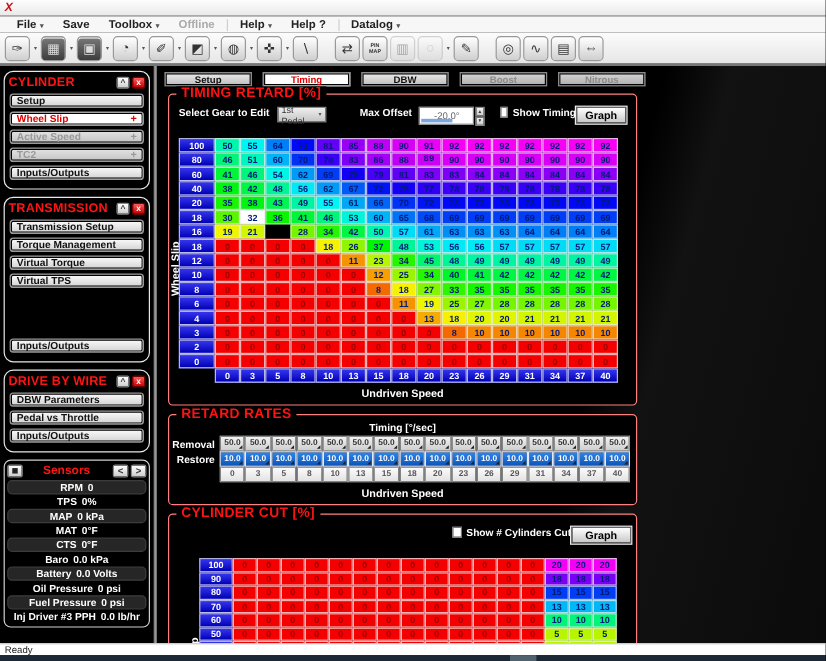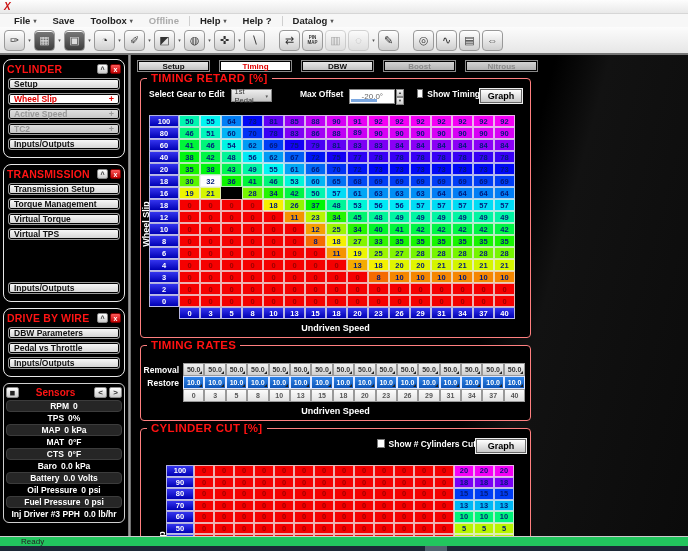--- a/index.html
+++ b/index.html
@@ -27,22 +27,22 @@
     display:flex; align-items:center; justify-content:center; flex:0 0 auto;
     box-shadow:inset 0 1px 0 #fff; }
   .tb-icon.dark { background:linear-gradient(#7a7a7a,#3d3d3d); color:#ddd; }
   .tb-icon.dim { opacity:.4; }
   .tb-dd { font-size:5px; color:#555; width:5px; flex:0 0 auto; text-align:center; }
   .tb-gap { width:10px; flex:0 0 auto; }
   .pinmap { font-size:4.5px; font-weight:bold; line-height:5px; text-align:center; }
 
   
   #statusbar { position:absolute; left:0; bottom:5px; width:688px; height:10px;
-    background:#22c55e; border-top:1px solid #cdcdcd; font-size:8px; color:#222;
-    padding-left:21px; display:flex; align-items:center; }
+    background:#ffffff; border-top:1px solid #cdcdcd; font-size:8px; color:#222;
+    padding-left:4px; display:flex; align-items:center; }
   #taskbar-strip { position:absolute; left:0; bottom:0; width:688px; height:5px; background:#1c2836; }
   #taskbar-hl { position:absolute; left:425px; bottom:0; width:22px; height:5px; background:#51626f; }
 
   
   #sidebar { position:absolute; left:0; top:55px; width:128px; bottom:15px;
     background:#000; overflow:hidden; }
   #side-divider { position:absolute; left:128px; top:55px; width:3px; bottom:15px;
     background:linear-gradient(90deg,#6a6a6a,#9a9a9a,#5a5a5a); }
   .panel { border:1px solid #e8e8e8; border-radius:8px; margin:4px 3px 6px 3px;
     padding:2px 3px 4px 3px; background:#000; }
@@ -644,21 +644,22 @@
         <div class="hcell haxis">29</div>
         <div class="hcell haxis">31</div>
         <div class="hcell haxis">34</div>
         <div class="hcell haxis">37</div>
         <div class="hcell haxis">40</div>
       </div>
     <div class="x-axis" id="retard-xaxis">Undriven Speed</div>
   </div>
 
   <div class="section" id="sec-rates">
-    <div class="legend">TIMING RATES</div>
+    <div class="legend">RETARD RATES</div>
+    <div id="rates-units">Timing [°/sec]</div>
     <div id="rates-grid">
         <div class="rate-rowlabel">Removal</div>
         <div class="rate-cell">50.0</div>
         <div class="rate-cell">50.0</div>
         <div class="rate-cell">50.0</div>
         <div class="rate-cell">50.0</div>
         <div class="rate-cell">50.0</div>
         <div class="rate-cell">50.0</div>
         <div class="rate-cell">50.0</div>
         <div class="rate-cell">50.0</div>

